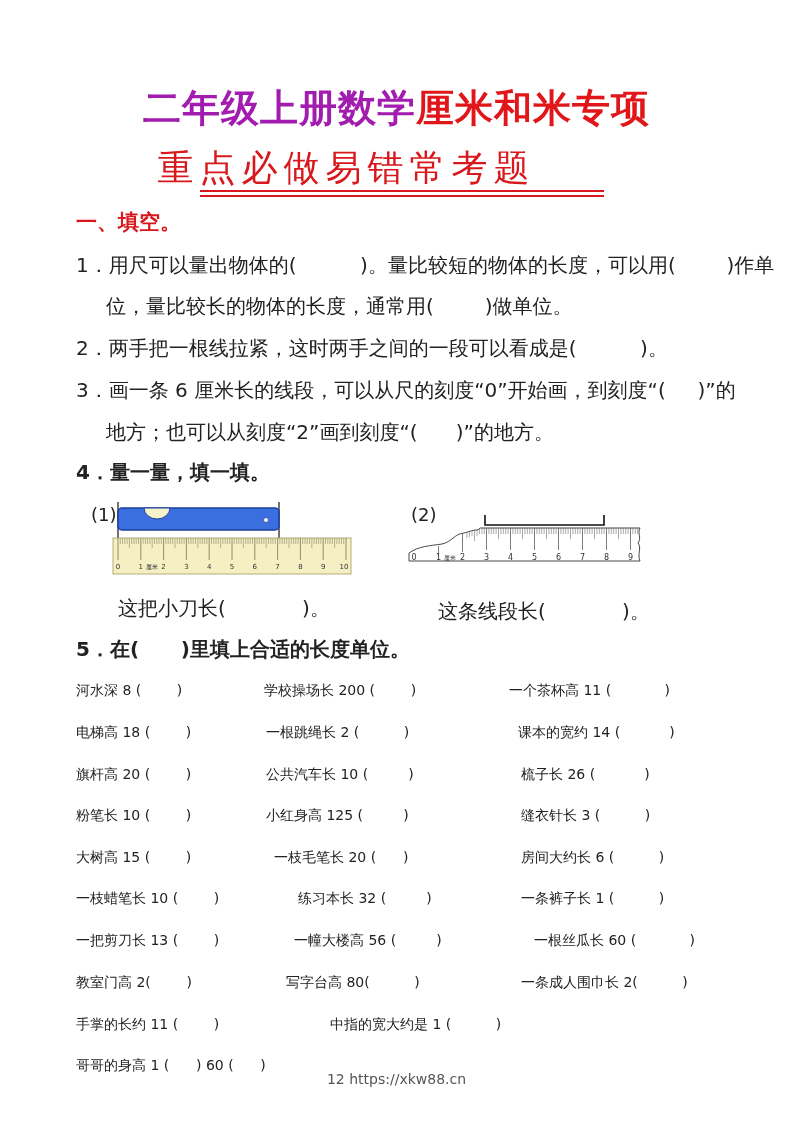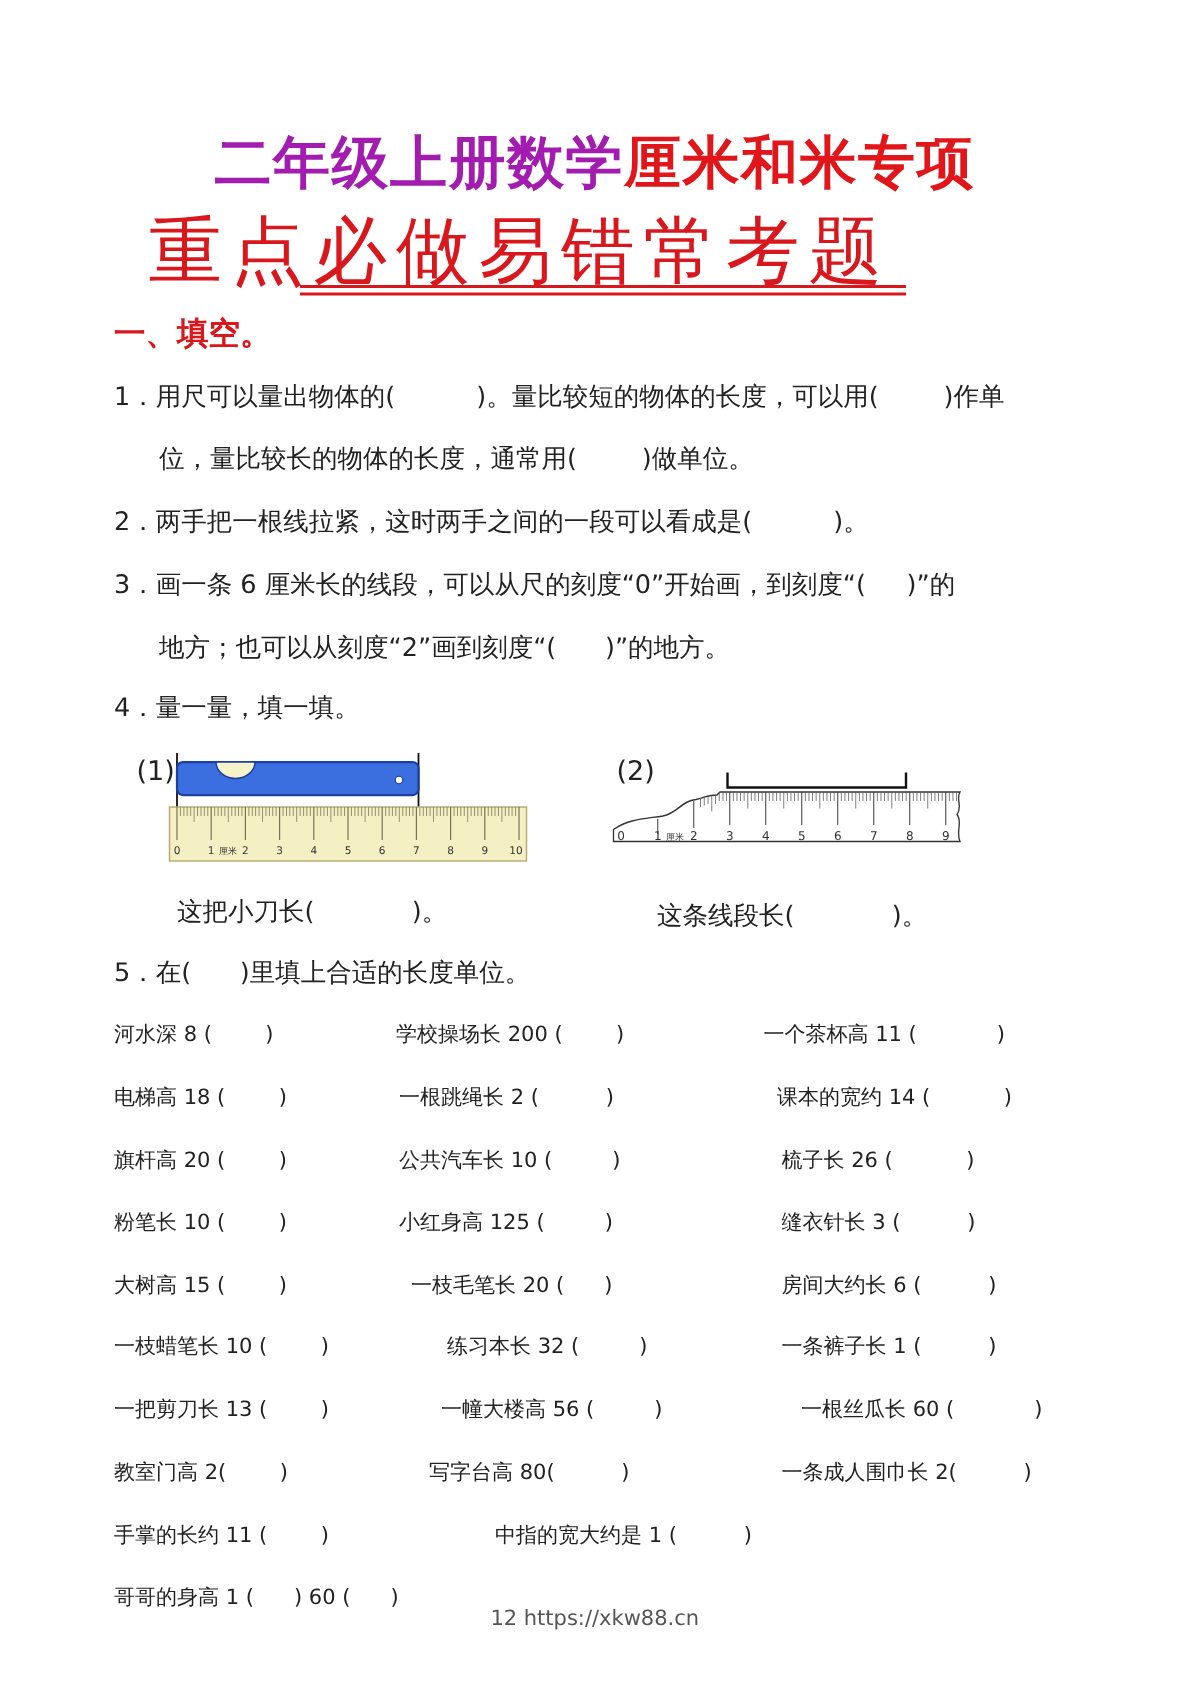--- a/index.html
+++ b/index.html
@@ -6,29 +6,29 @@
   html, body { width: 793px; height: 1122px; background: #ffffff; overflow: hidden; }
   body { position: relative; font-family: "DejaVu Sans", "Liberation Sans", sans-serif; color: #222; }
 
   .title1 { position: absolute; top: 86px; left: 0; width: 793px; text-align: center;
             font-size: 38px; font-weight: bold; letter-spacing: 1px; line-height: 44px; }
   .title1 .black { color: #a21caf; }
   .title1 .red { color: #e0161b; }
 
   .title2 { position: absolute; top: 145px; left: 0; width: 693px; text-align: center;
             font-family: "DejaVu Serif", "Liberation Serif", serif;
-            font-size: 49px; color: #d8181d; letter-spacing: 6px; line-height: 46px; }
+            font-size: 36px; color: #d8181d; letter-spacing: 6px; line-height: 46px; }
   .uline1 { position: absolute; top: 190px; left: 200px; width: 404px; height: 2px; background: #d8181d; }
   .uline2 { position: absolute; top: 195px; left: 200px; width: 404px; height: 2px; background: #d8181d; }
 
   .sec-head { position: absolute; left: 76px; top: 208px; font-size: 21px; font-weight: bold; color: #d8181d; }
 
-  .line { position: absolute; left: 76px; font-size: 17px; line-height: 24px; white-space: pre; color: #222; }
+  .line { position: absolute; left: 76px; font-size: 20px; line-height: 24px; white-space: pre; color: #222; }
   .line.indent { left: 106px; }
-  .bold { font-weight: normal; }
+  .bold { font-weight: bold; }
 
   .fig-label { position: absolute; font-size: 18px; color: #222; }
 
   .grid-row { position: absolute; left: 76px; font-size: 14px; line-height: 24px; white-space: pre; }
   .cell { position: absolute; top: 0; white-space: pre; }
 
   .footer { position: absolute; top: 1071px; left: 0; width: 793px; text-align: center; font-size: 14px; color: #555; }
 </style>
 </head>
 <body>

